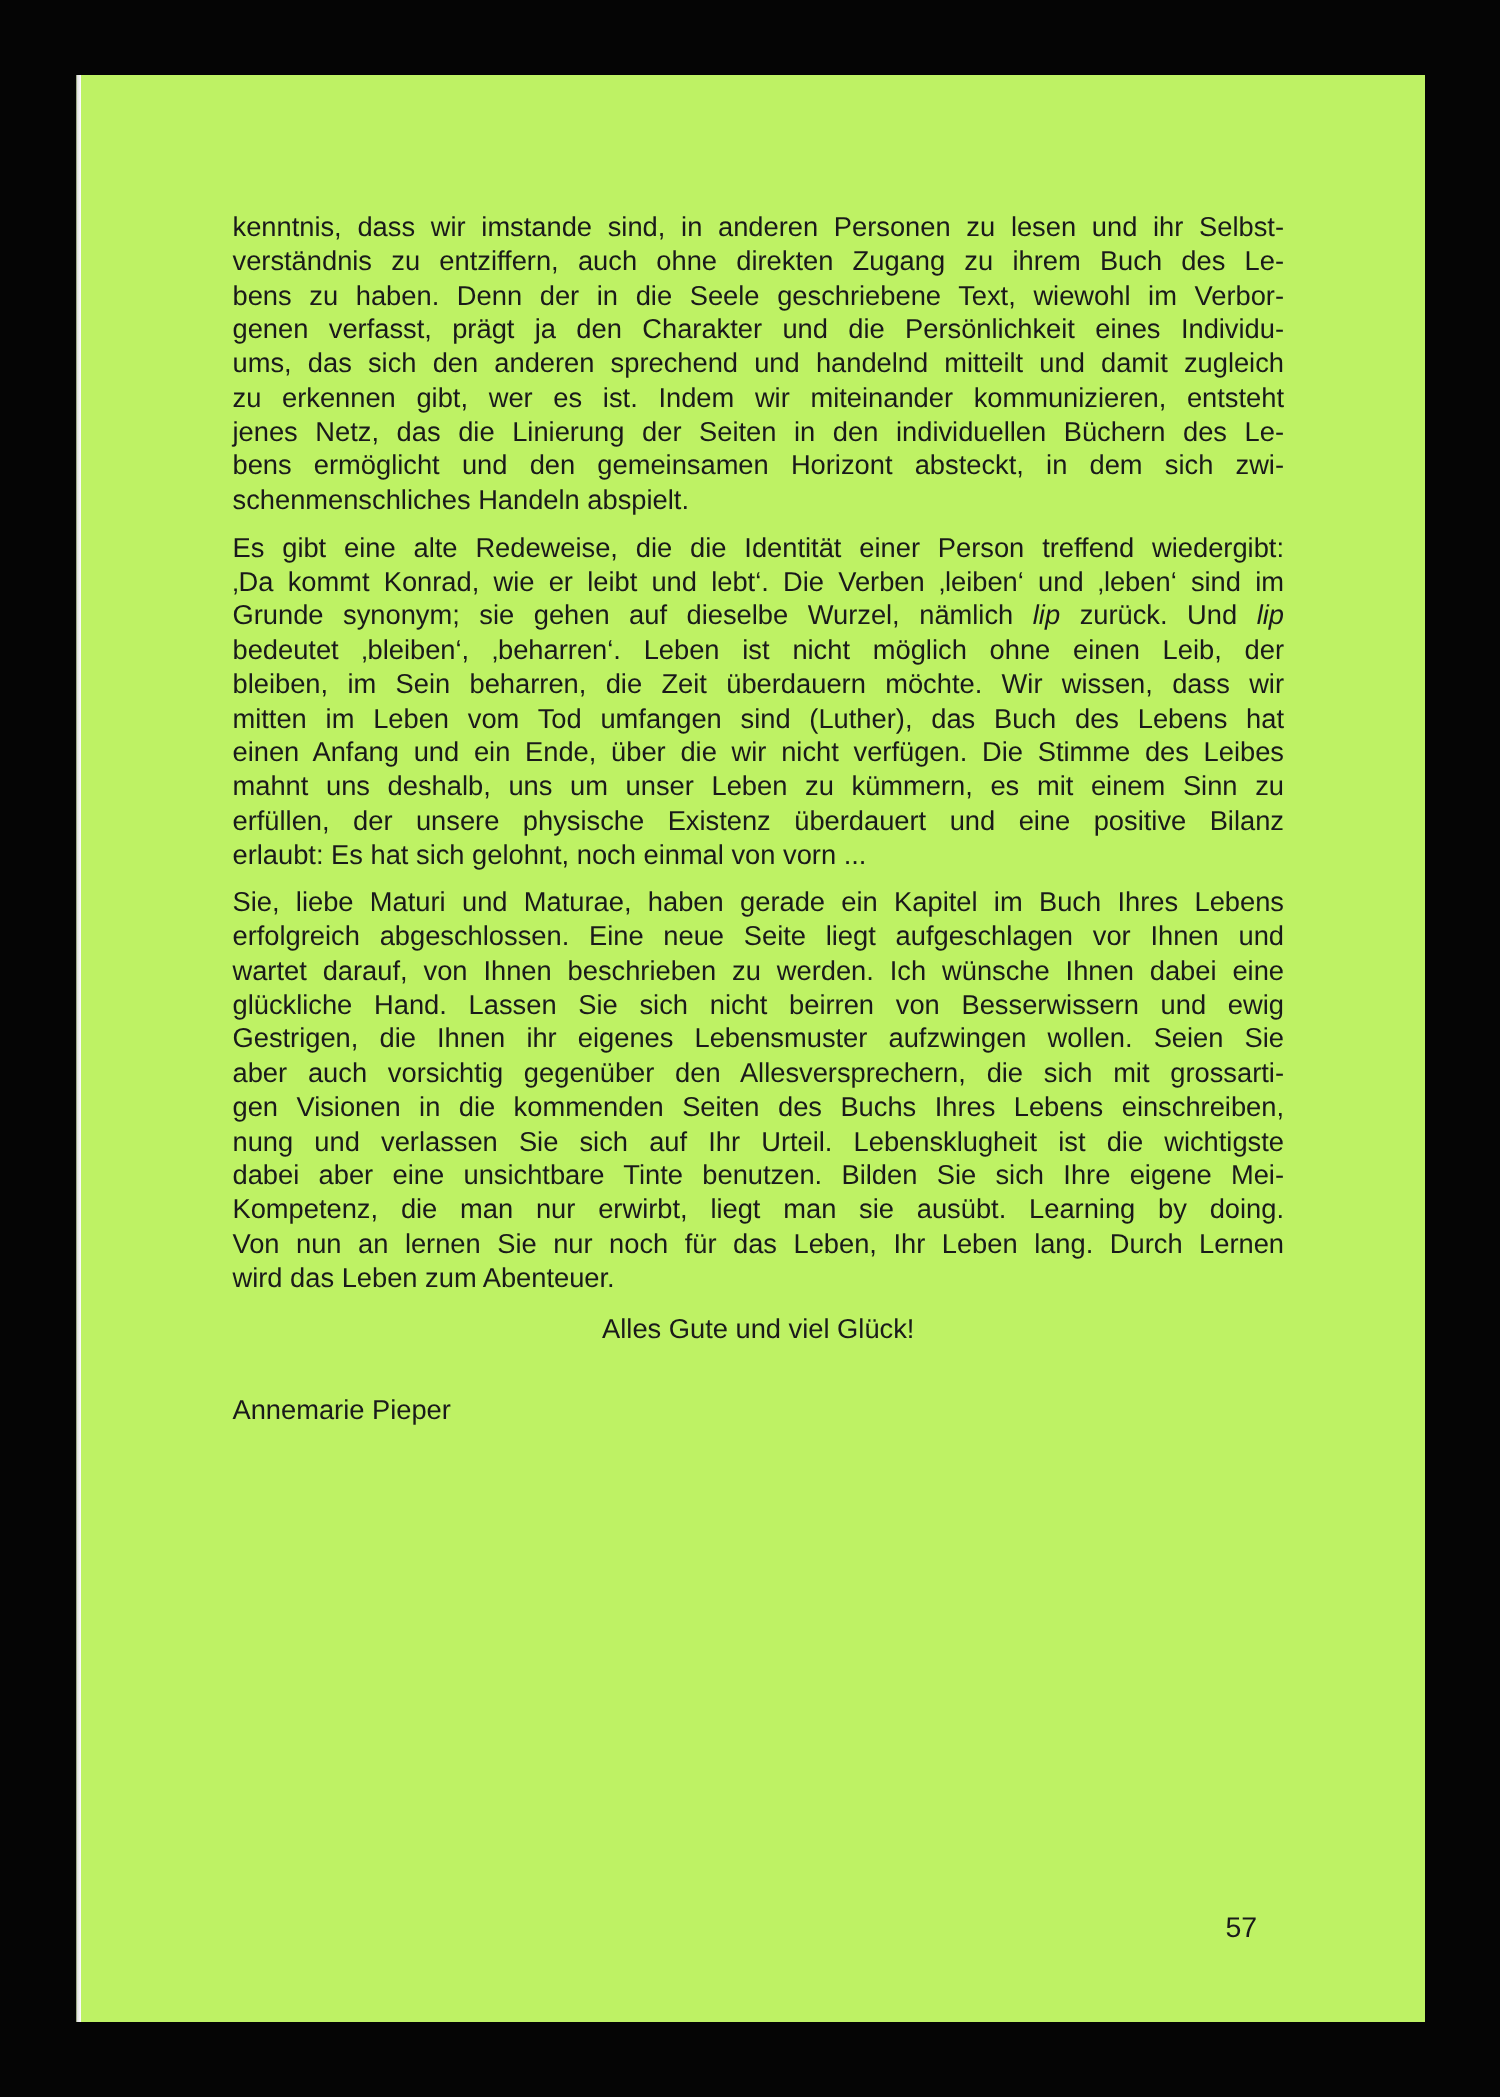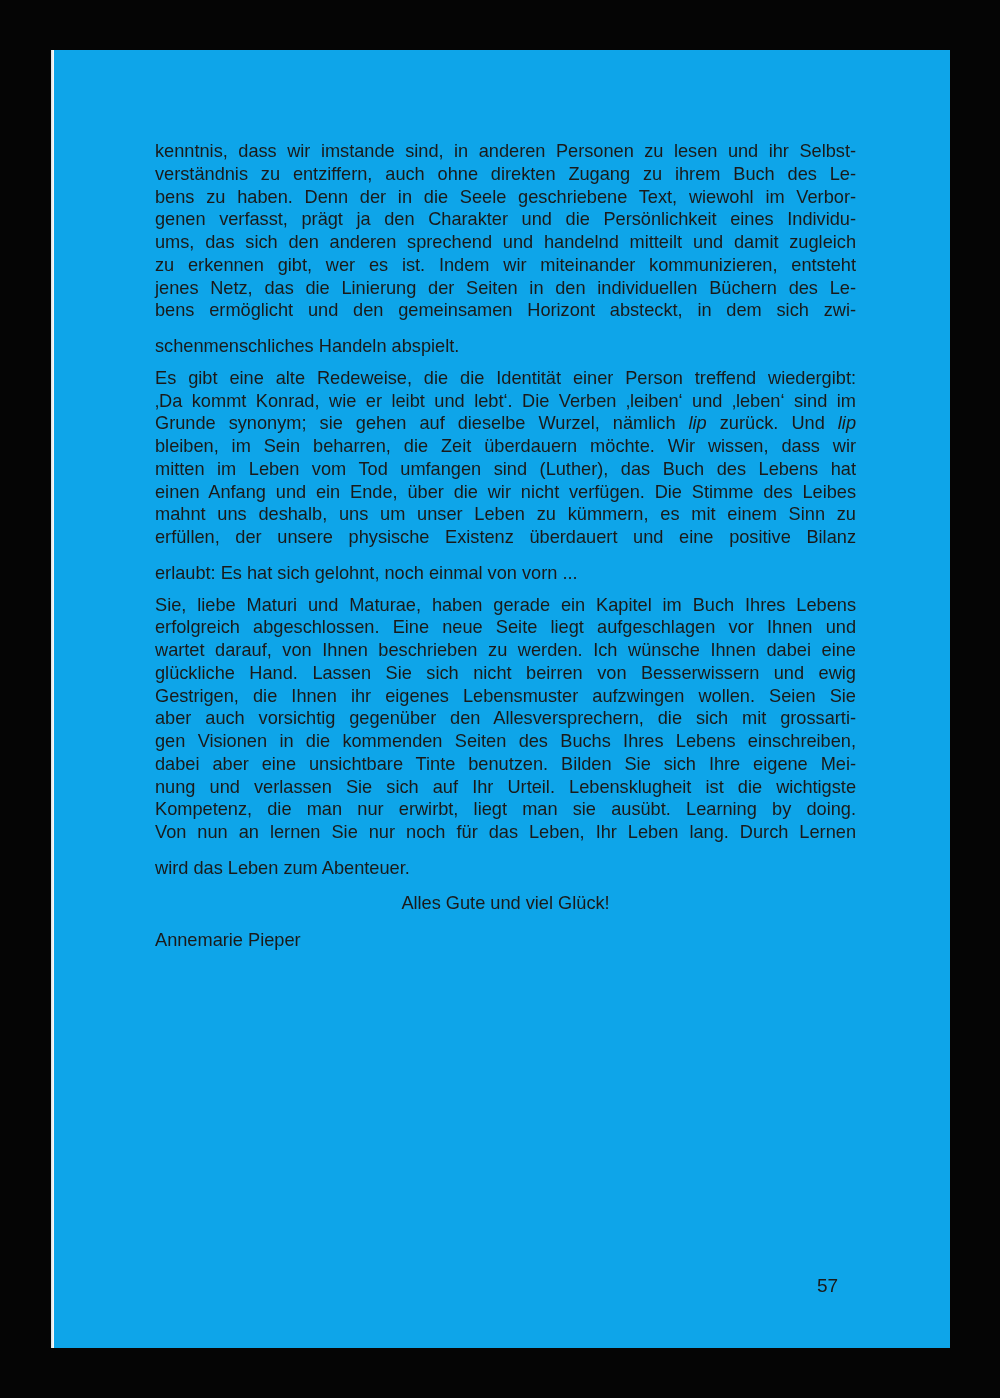--- a/index.html
+++ b/index.html
@@ -9,21 +9,21 @@
       width: 1000px;
       height: 1398px;
       overflow: hidden;
     }
     .page {
       position: absolute;
       left: 51px;
       top: 50px;
       width: 899px;
       height: 1298px;
-      background: #0ea5e9;
+      background: #bef264;
     }
     .text-block {
       position: absolute;
       left: 104px;
       top: 90px;
       width: 701px;
       font-family: "Liberation Sans", sans-serif;
       font-size: 18.2px;
       line-height: 22.75px;
       color: #1a1a1a;
@@ -35,21 +35,20 @@
     }
     .line {
       display: block;
       text-align: justify;
       text-align-last: justify;
       white-space: nowrap;
       height: 22.75px;
     }
     .line.last {
       text-align-last: left;
-      margin-top: 13px;
     }
     .closing {
       margin: 12px;
       text-align: center;
     }
     .signature {
       position: absolute;
       left: 104px;
       top: 880px;
       width: 697px;
@@ -91,37 +90,38 @@
         <div class="line">ums, das sich den anderen sprechend und handelnd mitteilt und damit zugleich</div>
         <div class="line">zu erkennen gibt, wer es ist. Indem wir miteinander kommunizieren, entsteht</div>
         <div class="line">jenes Netz, das die Linierung der Seiten in den individuellen Büchern des Le-</div>
         <div class="line">bens ermöglicht und den gemeinsamen Horizont absteckt, in dem sich zwi-</div>
         <div class="line last">schenmenschliches Handeln abspielt.</div>
       </div>
     <div class="para">
         <div class="line">Es gibt eine alte Redeweise, die die Identität einer Person treffend wiedergibt:</div>
         <div class="line">‚Da kommt Konrad, wie er leibt und lebt‘. Die Verben ‚leiben‘ und ‚leben‘ sind im</div>
         <div class="line">Grunde synonym; sie gehen auf dieselbe Wurzel, nämlich <em>lip</em> zurück. Und <em>lip</em></div>
+        <div class="line">bedeutet ‚bleiben‘, ‚beharren‘. Leben ist nicht möglich ohne einen Leib, der</div>
         <div class="line">bleiben, im Sein beharren, die Zeit überdauern möchte. Wir wissen, dass wir</div>
         <div class="line">mitten im Leben vom Tod umfangen sind (Luther), das Buch des Lebens hat</div>
         <div class="line">einen Anfang und ein Ende, über die wir nicht verfügen. Die Stimme des Leibes</div>
         <div class="line">mahnt uns deshalb, uns um unser Leben zu kümmern, es mit einem Sinn zu</div>
         <div class="line">erfüllen, der unsere physische Existenz überdauert und eine positive Bilanz</div>
         <div class="line last">erlaubt: Es hat sich gelohnt, noch einmal von vorn ...</div>
       </div>
     <div class="para">
         <div class="line">Sie, liebe Maturi und Maturae, haben gerade ein Kapitel im Buch Ihres Lebens</div>
         <div class="line">erfolgreich abgeschlossen. Eine neue Seite liegt aufgeschlagen vor Ihnen und</div>
         <div class="line">wartet darauf, von Ihnen beschrieben zu werden. Ich wünsche Ihnen dabei eine</div>
         <div class="line">glückliche Hand. Lassen Sie sich nicht beirren von Besserwissern und ewig</div>
         <div class="line">Gestrigen, die Ihnen ihr eigenes Lebensmuster aufzwingen wollen. Seien Sie</div>
         <div class="line">aber auch vorsichtig gegenüber den Allesversprechern, die sich mit grossarti-</div>
         <div class="line">gen Visionen in die kommenden Seiten des Buchs Ihres Lebens einschreiben,</div>
+        <div class="line">nung und verlassen Sie sich auf Ihr Urteil. Lebensklugheit ist die wichtigste</div>
         <div class="line">dabei aber eine unsichtbare Tinte benutzen. Bilden Sie sich Ihre eigene Mei-</div>
-        <div class="line">nung und verlassen Sie sich auf Ihr Urteil. Lebensklugheit ist die wichtigste</div>
         <div class="line">Kompetenz, die man nur erwirbt, liegt man sie ausübt. Learning by doing.</div>
         <div class="line">Von nun an lernen Sie nur noch für das Leben, Ihr Leben lang. Durch Lernen</div>
         <div class="line last">wird das Leben zum Abenteuer.</div>
       </div>
     <p class="closing">Alles Gute und viel Glück!</p>
   </div>
 
   <div class="signature">Annemarie Pieper</div>
   <div class="page-number">57</div>
 </div>

